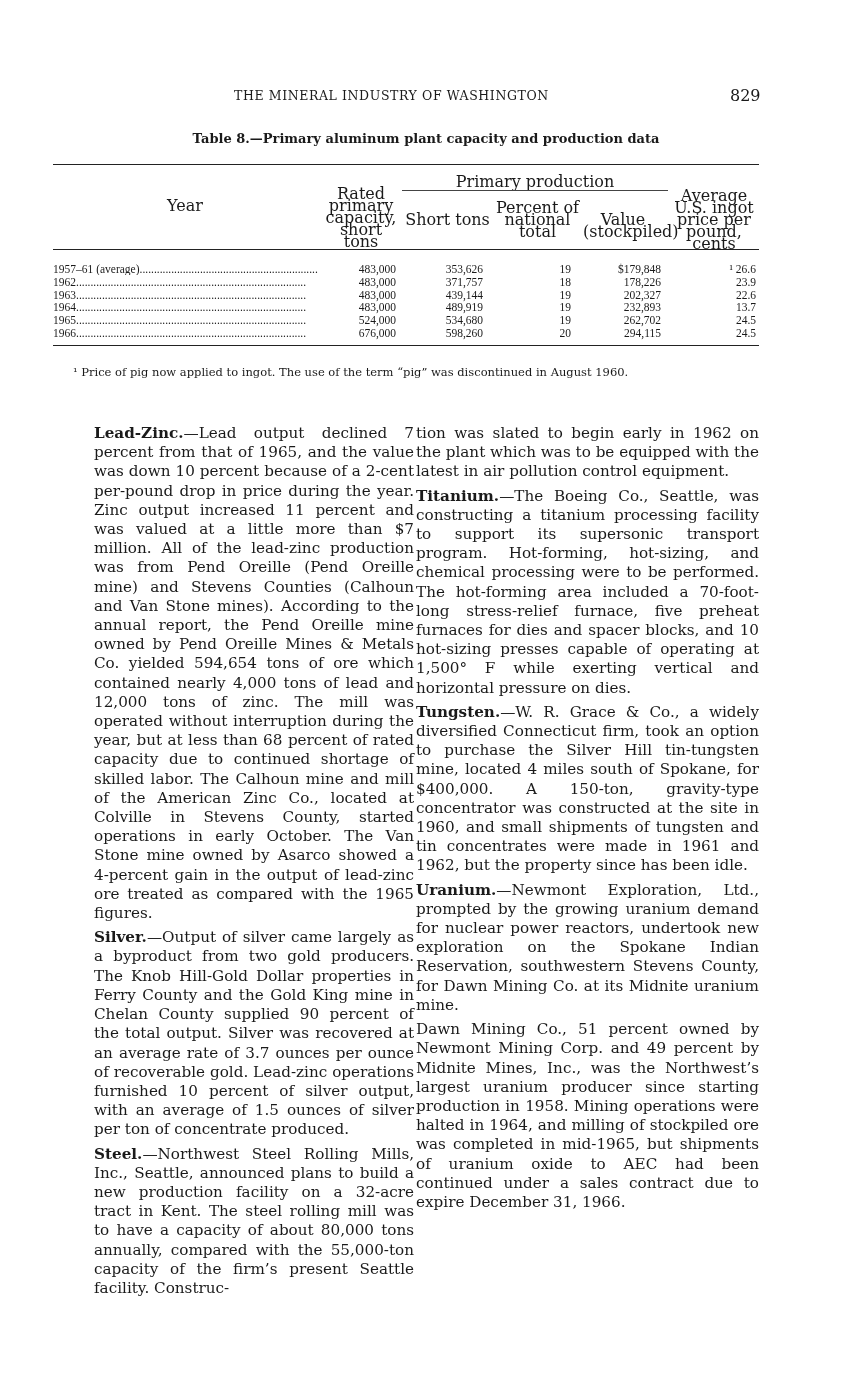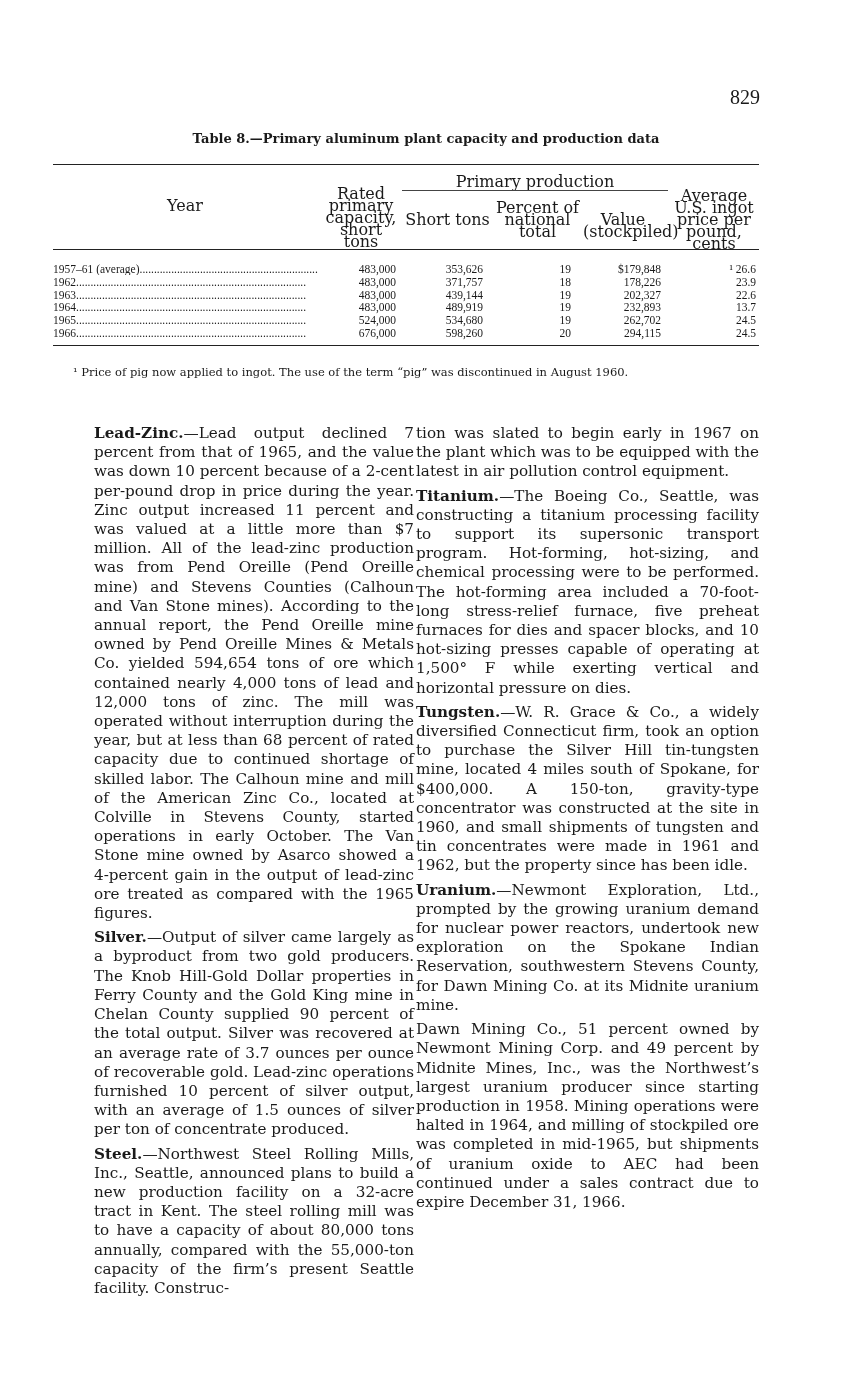--- a/index.html
+++ b/index.html
@@ -1,20 +1,20 @@
 <!DOCTYPE html>
 <html><head>
 <meta charset="utf-8">
 <style>
   html, body { margin: 0; padding: 0; background: #ffffff; }
   body { width: 852px; height: 1380px; position: relative; overflow: hidden;
          font-family: "DejaVu Serif", "Liberation Serif", serif; color: #1a1a1a; }
   .page { position: absolute; left: 0; top: 0; width: 852px; height: 1380px; }
   .running-head { position: absolute; top: 88px; left: 234px; font-size: 12.5px; letter-spacing: 0.6px; }
-  .page-num { position: absolute; top: 86px; left: 730px; font-size: 20px; font-family: Liberation Serif, serif; }
+  .page-num { position: absolute; top: 86px; left: 730px; font-size: 16px; }
   .table-title { position: absolute; top: 131px; left: 0; width: 852px; text-align: center;
                  font-size: 13px; font-weight: bold; }
   .rule { position: absolute; left: 53px; width: 706px; border-top: 1px solid #222; }
   .hdr { position: absolute; line-height: 12px; text-align: center; font-size: 16px; }
   .hdr-sub { position: absolute; top: 190px; left: 402px; width: 266px; border-top: 1px solid #444; }
   .row { position: absolute; left: 53px; width: 706px; height: 12px; font-size: 11.5px; line-height: 12px;
          font-family: "Liberation Serif", serif; }
   .row span { position: absolute; text-align: right; }
   .row .year { left: 0; text-align: left; width: 265px; overflow: hidden; white-space: nowrap; }
   .row .cap { left: 270px; width: 73px; }
@@ -26,20 +26,21 @@
   .col { position: absolute; top: 424px; font-size: 15.2px; line-height: 19.2px; text-align: justify; }
   .col.left { left: 72px; width: 320px; margin-left: 22px; }
   .col.right { left: 416px; width: 343px; }
   .col p { margin: 0 0 5px 0; text-indent: 0; }
   .col b { font-weight: bold; }
 </style>
 </head>
 <body>
 
 <div class="page">
+  <div class="running-head">THE MINERAL INDUSTRY OF WASHINGTON</div>
   <div class="page-num">829</div>
 
   <div class="table-title">
     <span>Table 8.</span><span>—Primary aluminum plant capacity and production data</span>
   </div>
 
   <div class="rule" style="top:164px;"></div>
 
   <div class="hdr" style="top:200px; left:150px; width:70px;">Year</div>
   <div class="hdr" id="h-cap" style="top:188px; left:322px; width:78px;">
@@ -123,19 +124,19 @@
   <div class="rule" style="top:345px;"></div>
 
   <div class="footnote">¹ Price of pig now applied to ingot. The use of the term “pig” was discontinued in August 1960.</div>
 
   <div class="col left" id="col-left">
       <p><b>Lead-Zinc.</b><span>—Lead output declined 7 percent from that of 1965, and the value was down 10 percent because of a 2-cent per-pound drop in price during the year. Zinc output increased 11 percent and was valued at a little more than $7 million. All of the lead-zinc production was from Pend Oreille (Pend Oreille mine) and Stevens Counties (Calhoun and Van Stone mines). According to the annual report, the Pend Oreille mine owned by Pend Oreille Mines &amp; Metals Co. yielded 594,654 tons of ore which contained nearly 4,000 tons of lead and 12,000 tons of zinc. The mill was operated without interruption during the year, but at less than 68 percent of rated capacity due to continued shortage of skilled labor. The Calhoun mine and mill of the American Zinc Co., located at Colville in Stevens County, started operations in early October. The Van Stone mine owned by Asarco showed a 4-percent gain in the output of lead-zinc ore treated as compared with the 1965 figures.</span></p>
       <p><b>Silver.</b><span>—Output of silver came largely as a byproduct from two gold producers. The Knob Hill-Gold Dollar properties in Ferry County and the Gold King mine in Chelan County supplied 90 percent of the total output. Silver was recovered at an average rate of 3.7 ounces per ounce of recoverable gold. Lead-zinc operations furnished 10 percent of silver output, with an average of 1.5 ounces of silver per ton of concentrate produced.</span></p>
       <p><b>Steel.</b><span>—Northwest Steel Rolling Mills, Inc., Seattle, announced plans to build a new production facility on a 32-acre tract in Kent. The steel rolling mill was to have a capacity of about 80,000 tons annually, compared with the 55,000-ton capacity of the firm’s present Seattle facility. Construc-</span></p>
     </div>
   <div class="col right" id="col-right">
-      <p><span>tion was slated to begin early in 1967 on the plant which was to be equipped with the latest in air pollution control equipment.</span></p>
+      <p><span>tion was slated to begin early in 1962 on the plant which was to be equipped with the latest in air pollution control equipment.</span></p>
       <p><b>Titanium.</b><span>—The Boeing Co., Seattle, was constructing a titanium processing facility to support its supersonic transport program. Hot-forming, hot-sizing, and chemical processing were to be performed. The hot-forming area included a 70-foot-long stress-relief furnace, five preheat furnaces for dies and spacer blocks, and 10 hot-sizing presses capable of operating at 1,500° F while exerting vertical and horizontal pressure on dies.</span></p>
       <p><b>Tungsten.</b><span>—W. R. Grace &amp; Co., a widely diversified Connecticut firm, took an option to purchase the Silver Hill tin-tungsten mine, located 4 miles south of Spokane, for $400,000. A 150-ton, gravity-type concentrator was constructed at the site in 1960, and small shipments of tungsten and tin concentrates were made in 1961 and 1962, but the property since has been idle.</span></p>
       <p><b>Uranium.</b><span>—Newmont Exploration, Ltd., prompted by the growing uranium demand for nuclear power reactors, undertook new exploration on the Spokane Indian Reservation, southwestern Stevens County, for Dawn Mining Co. at its Midnite uranium mine.</span></p>
       <p><span>Dawn Mining Co., 51 percent owned by Newmont Mining Corp. and 49 percent by Midnite Mines, Inc., was the Northwest’s largest uranium producer since starting production in 1958. Mining operations were halted in 1964, and milling of stockpiled ore was completed in mid-1965, but shipments of uranium oxide to AEC had been continued under a sales contract due to expire December 31, 1966.</span></p>
     </div>
 </div>
 
 </body></html>

